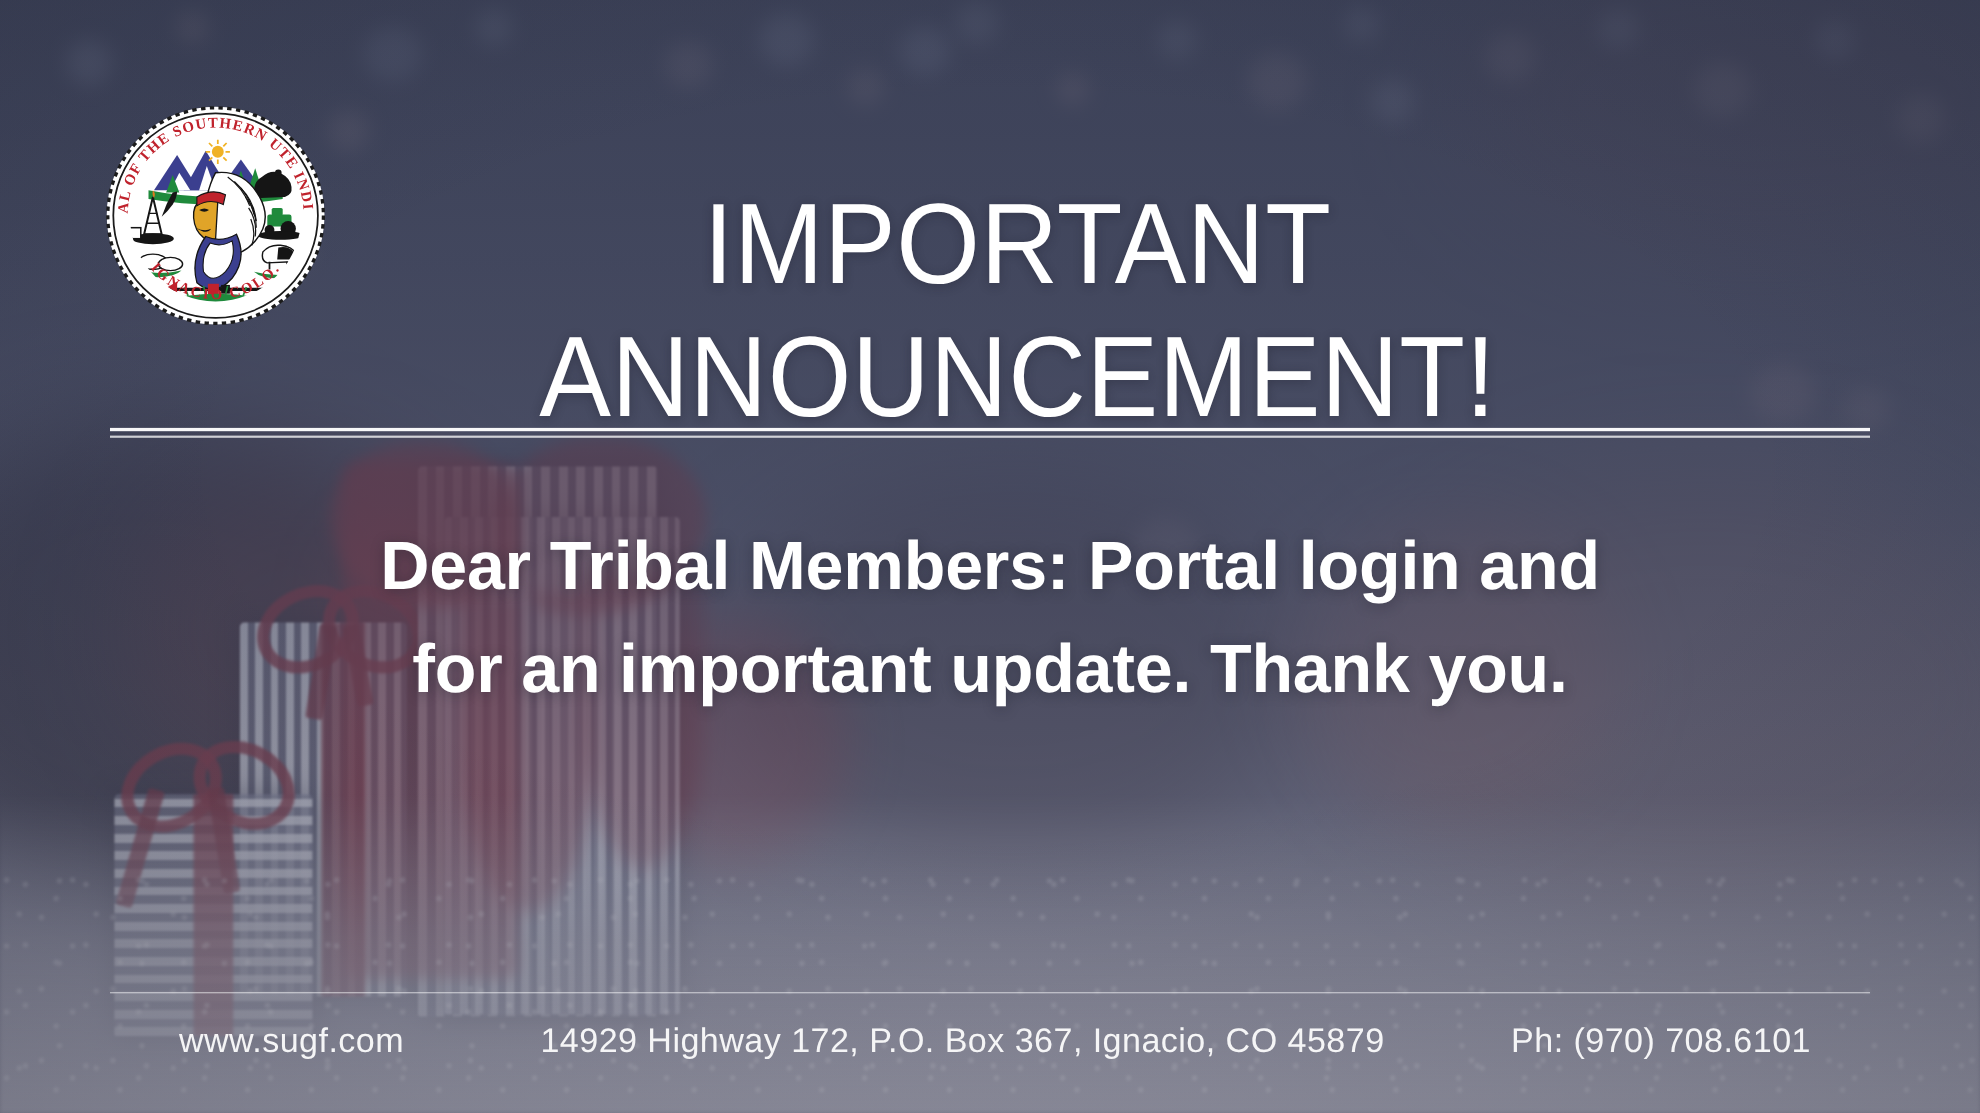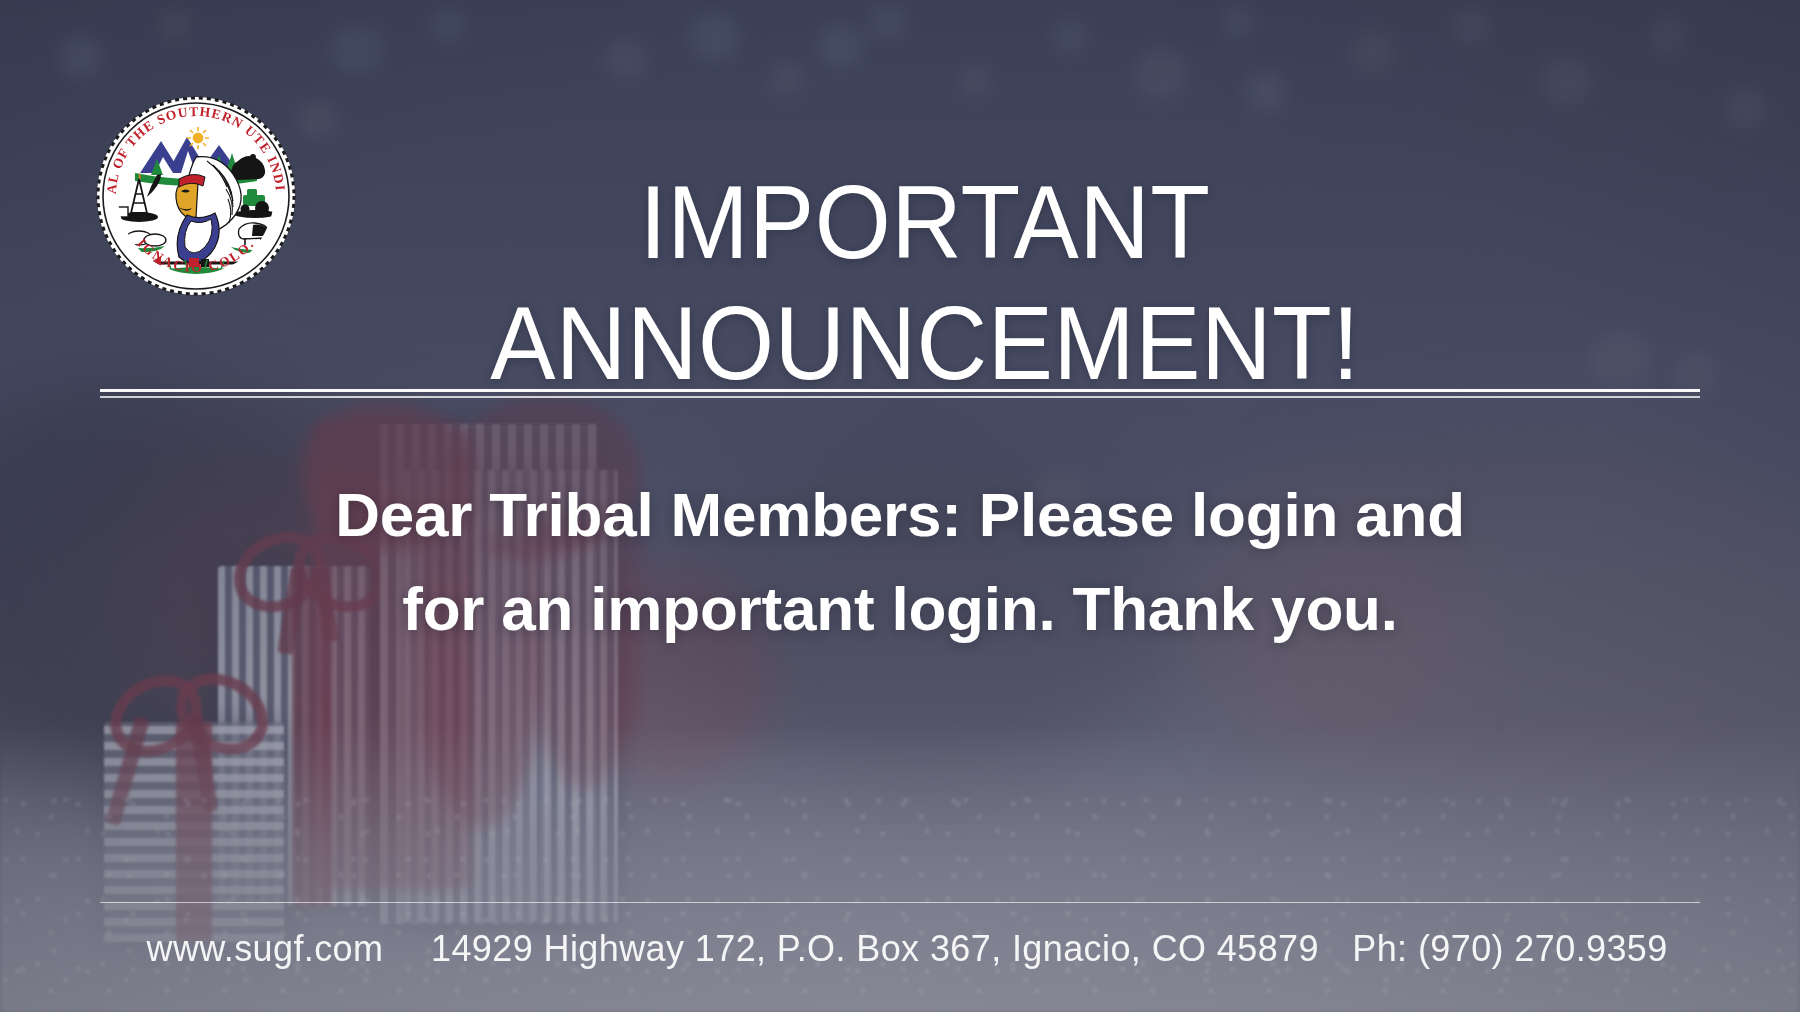--- a/index.html
+++ b/index.html
@@ -130,21 +130,21 @@
   .footer-rule{
     position:absolute;left:100px;right:100px;top:0;height:1px;
     background:rgba(255,255,255,.62);
   }
   .footer-row{
     position:absolute;left:100px;right:100px;top:26px;
     display:flex;align-items:center;
     color:rgba(255,255,255,.92);
     font-family:"Liberation Sans",sans-serif;
     font-weight:300;
-    font-size:36px;
+    font-size:31px;
     letter-spacing:.4px;
   }
   .footer-site{width:330px;text-align:center;}
   .footer-addr{flex:1;text-align:center;}
   .footer-phone{width:380px;text-align:center;}
 </style>
 </head>
 <body>
 
 <div class="poster">
@@ -358,27 +358,27 @@
       <span>IMPORTANT</span>
       <span class="l2">ANNOUNCEMENT!</span>
     </h1>
 
     <div class="divider">
       <div class="r1"></div>
       <div class="r2"></div>
     </div>
 
     <div class="body-text">
-      <span class="bline">Dear Tribal Members: Please login and</span>
-      <span class="bline">for an important login. Thank you.</span>
+      <span class="bline">Dear Tribal Members: Portal login and</span>
+      <span class="bline">for an important update. Thank you.</span>
     </div>
 
     <div class="footer">
       <div class="footer-rule"></div>
       <div class="footer-row">
         <span class="footer-site">www.sugf.com</span>
         <span class="footer-addr">14929 Highway 172, P.O. Box 367, Ignacio, CO 45879</span>
-        <span class="footer-phone">Ph: (970) 270.9359</span>
+        <span class="footer-phone">Ph: (970) 708.6101</span>
       </div>
     </div>
 
   </div>
 </div>
 
 </body></html>

